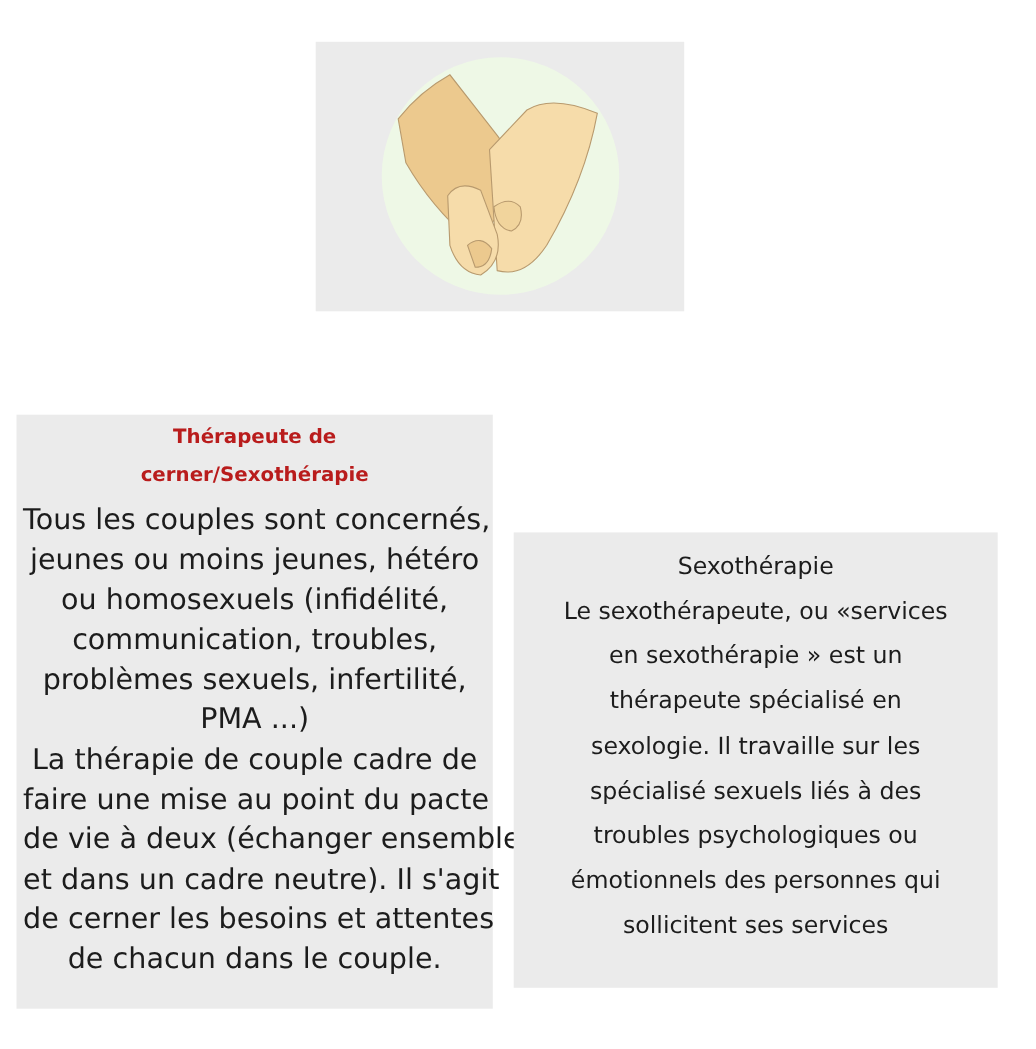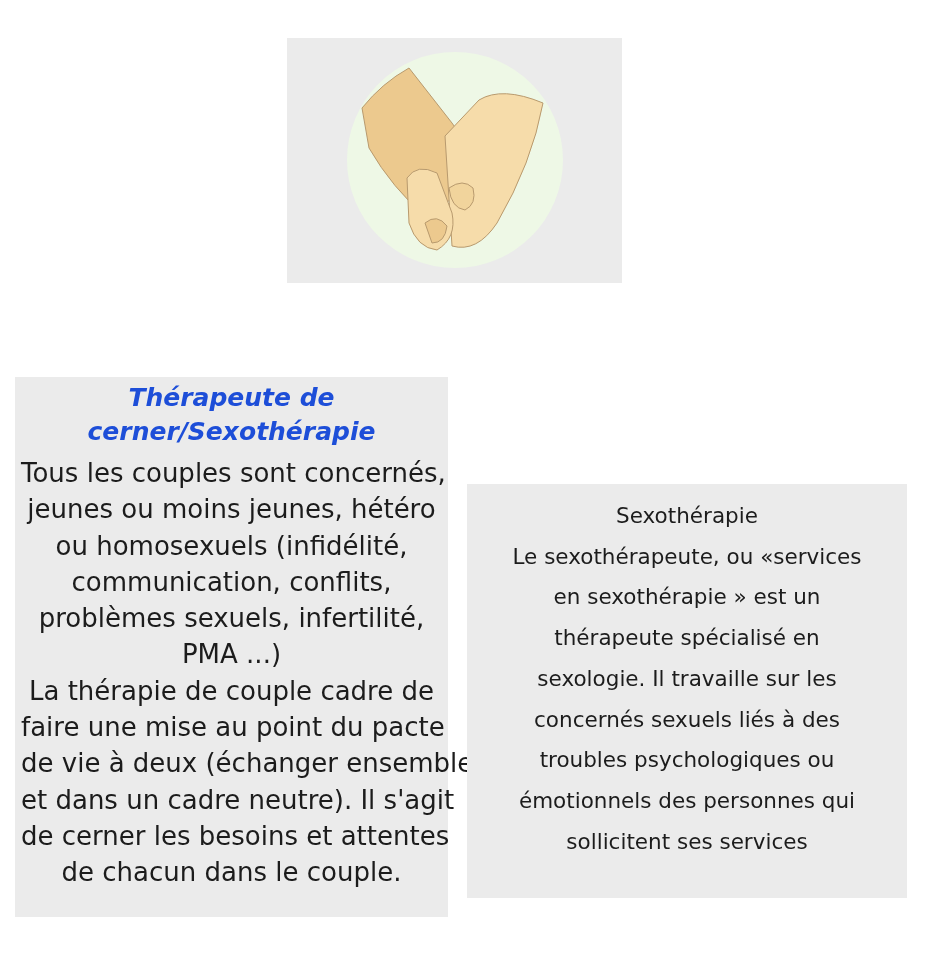--- a/index.html
+++ b/index.html
@@ -3,21 +3,21 @@
 <meta charset="utf-8">
 <style>
   html, body { margin:0; padding:0; background:#ffffff; }
   body { width:942px; height:954px; position:relative; overflow:hidden;
          font-family:"DejaVu Sans", "Liberation Sans", sans-serif; color:#1c1c1c; }
   .image-panel { position:absolute; left:287px; top:38px; width:335px; height:245px; background:#ebebeb; }
   .image-panel svg { position:absolute; left:0; top:0; }
   .card { position:absolute; background:#ebebeb; text-align:center; box-sizing:border-box; }
   .card-left { left:15px; top:377px; width:433px; height:540px; padding:4px 6px 0 6px; }
   .card-right { left:467px; top:484px; width:440px; height:414px; padding:12px 6px; }
-  .card-title { font-weight:bold; font-size:25px; line-height:34px; margin:0 0 6px 0; color:#1d4ed8;font-style:italic; }
+  .card-title { font-weight:bold; font-size:18px; line-height:34px; margin:0 0 6px 0; color:#b91c1c; }
   .card-body { font-size:26px; line-height:36.3px; margin:0; }
   .line { display:block; white-space:nowrap; }
   .card-right .card-body { font-size:21.5px; line-height:40.7px; }
 </style>
 </head>
 <body>
 
 <div class="image-panel">
   <svg width="335" height="245" viewBox="0 0 335 245">
     <circle cx="168" cy="122" r="108" fill="#eef8e6"></circle>
@@ -34,37 +34,37 @@
 
 <div class="card card-left">
   <h2 class="card-title">
     <span class="line">Thérapeute de</span>
     <span class="line">cerner/Sexothérapie</span>
   </h2>
   <p class="card-body">
     <span class="line">Tous les couples sont concernés,</span>
     <span class="line">jeunes ou moins jeunes, hétéro</span>
     <span class="line">ou homosexuels (infidélité,</span>
-    <span class="line">communication, conflits,</span>
+    <span class="line">communication, troubles,</span>
     <span class="line">problèmes sexuels, infertilité,</span>
     <span class="line">PMA ...)</span>
     <span class="line">La thérapie de couple cadre de</span>
     <span class="line">faire une mise au point du pacte</span>
     <span class="line">de vie à deux (échanger ensemble</span>
     <span class="line">et dans un cadre neutre). Il s'agit</span>
     <span class="line">de cerner les besoins et attentes</span>
     <span class="line">de chacun dans le couple.</span>
   </p>
 </div>
 
 <div class="card card-right">
   <p class="card-body">
     <span class="line">Sexothérapie</span>
     <span class="line">Le sexothérapeute, ou «services</span>
     <span class="line">en sexothérapie » est un</span>
     <span class="line">thérapeute spécialisé en</span>
     <span class="line">sexologie. Il travaille sur les</span>
-    <span class="line">concernés sexuels liés à des</span>
+    <span class="line">spécialisé sexuels liés à des</span>
     <span class="line">troubles psychologiques ou</span>
     <span class="line">émotionnels des personnes qui</span>
     <span class="line">sollicitent ses services</span>
   </p>
 </div>
 
 </body></html>

